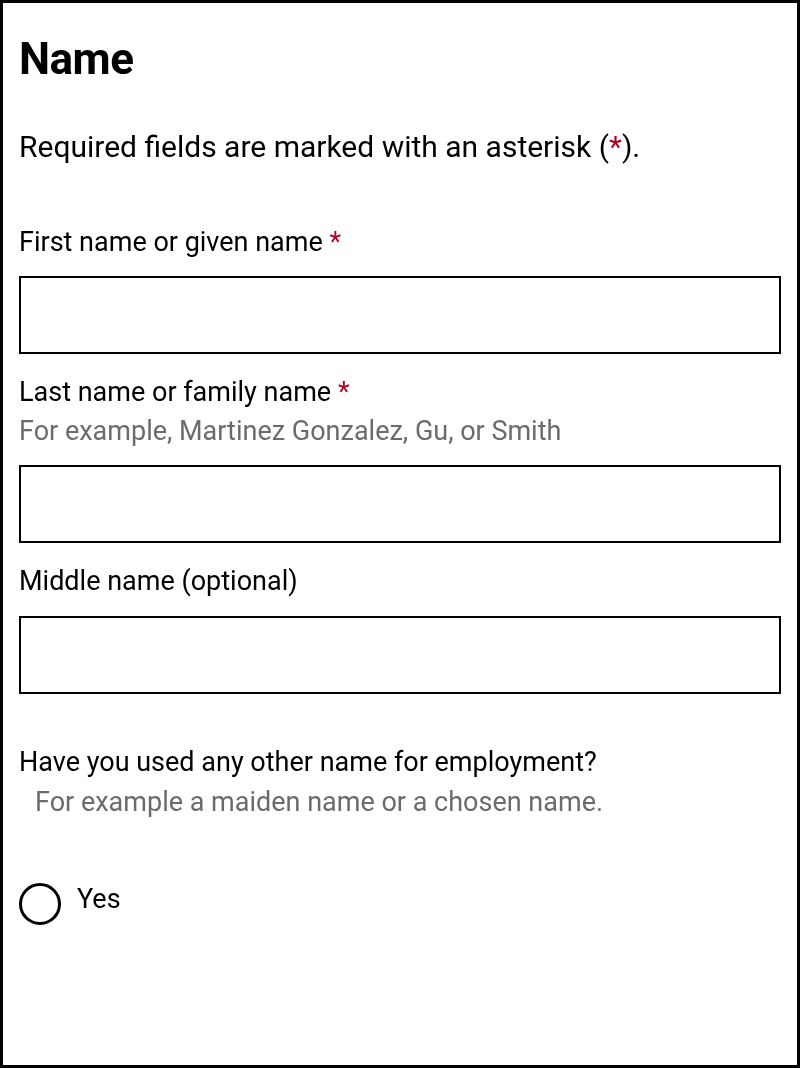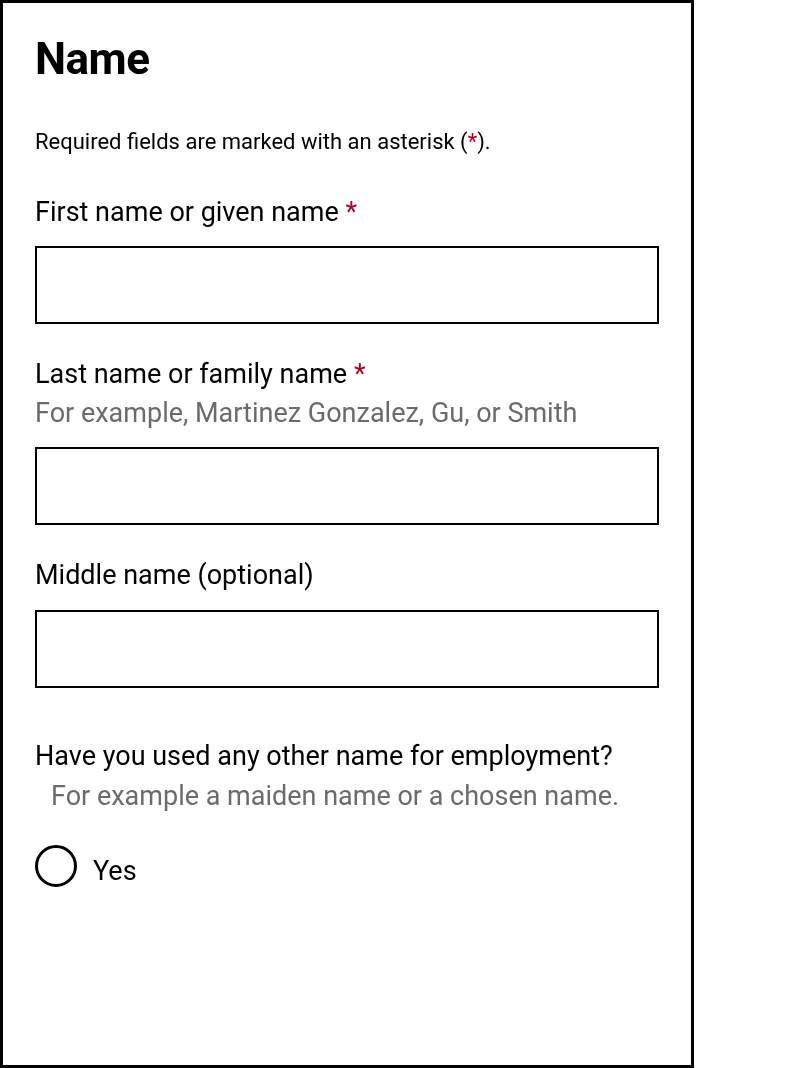--- a/index.html
+++ b/index.html
@@ -8,41 +8,41 @@
       padding: 0;
     }
     body {
       font-family: -apple-system, BlinkMacSystemFont, "Segoe UI", Roboto, "Helvetica Neue", Arial, sans-serif;
       background: #fff;
       width: 800px;
       height: 1068px;
     }
     .form-container {
       border: 3px solid #000;
-      padding: 30px 32px;
-      width: 694px;
+      padding: 30px 16px;
+      width: 800px;
       height: 1068px;
     }
     .form-title {
       font-size: 44px;
       font-weight: 700;
       color: #000;
       margin-bottom: 44px;
       letter-spacing: -0.5px;
     }
     .required-note {
-      font-size: 22px;
+      font-size: 30px;
       color: #000;
-      margin-bottom: 40px;
+      margin-bottom: 60px;
     }
     .required-note .asterisk {
       color: #b00020;
     }
     .field-group {
-      margin-bottom: 32px;
+      margin-bottom: 20px;
     }
     .field-label {
       font-size: 27px;
       color: #000;
       line-height: 1.35;
     }
     .field-label .asterisk {
       color: #b00020;
     }
     .field-hint {
@@ -76,23 +76,24 @@
       margin-top: 4px;
       margin-left: 16px;
     }
     .radio-row {
       display: flex;
       gap: 140px;
       margin-top: 30px;
     }
     .radio-option {
       display: flex;
-      align-items: flex-end;
+      align-items: flex-start;
       gap: 16px;
       cursor: pointer;
+      margin-top: 32px;
     }
     .radio-circle {
       width: 42px;
       height: 42px;
       border: 3px solid #000;
       border-radius: 50%;
       background: #fff;
       flex-shrink: 0;
     }
     .radio-label {

